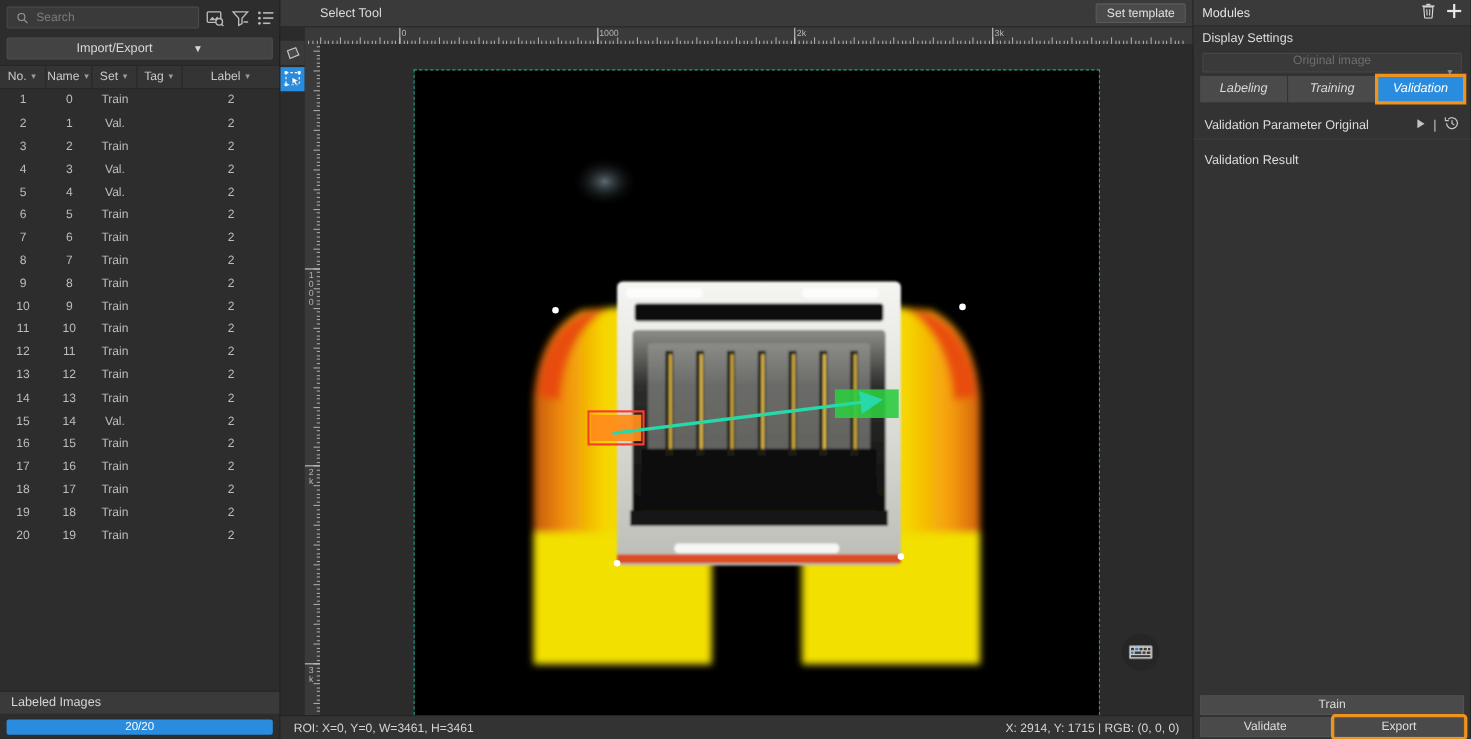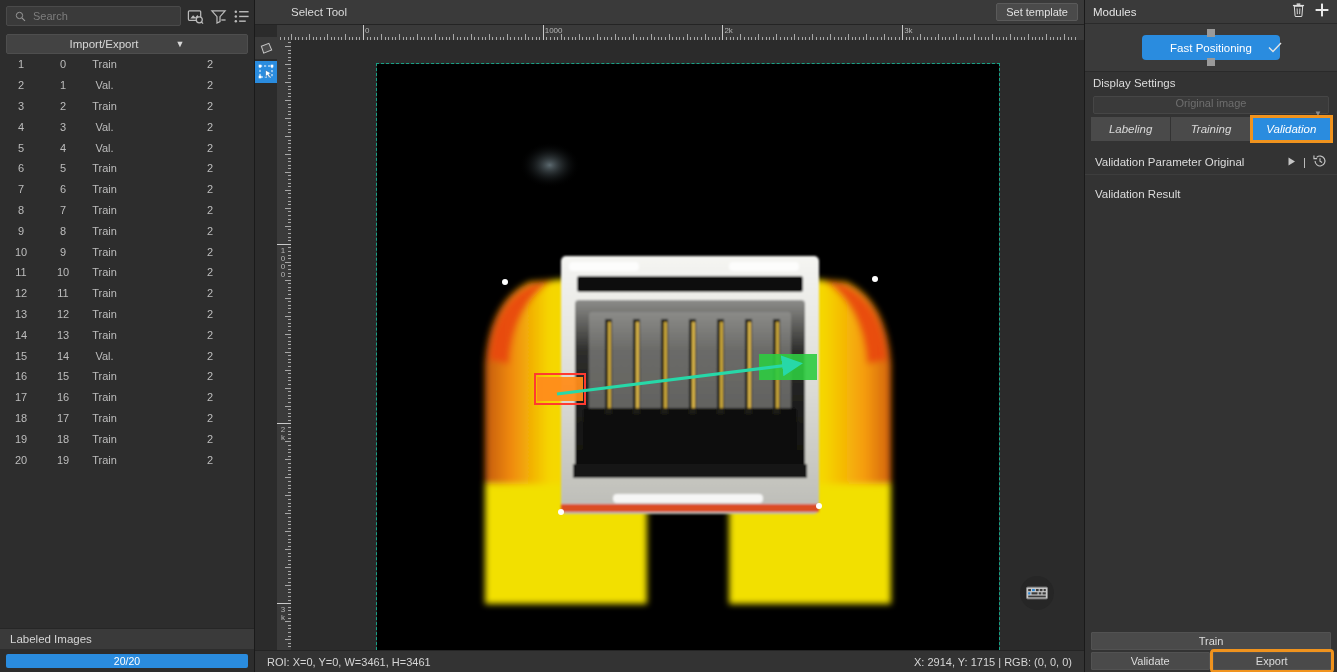--- a/index.html
+++ b/index.html
@@ -258,20 +258,42 @@
             <rect x="10" y="11" width="6" height="5" fill="none" stroke="#cfcfcf" stroke-width="1.3"></rect>
           </svg>
       </span>
     </div>
 
     <div class="impexp">
       <span>Import/Export</span>
       <span class="caret">▼</span>
     </div>
 
+    <div class="tbl-head">
+      <div class="th c-no">
+          <span>No.</span>
+          <span class="sc">▼</span>
+        </div>
+      <div class="th c-name">
+          <span>Name</span>
+          <span class="sc">▼</span>
+        </div>
+      <div class="th c-set">
+          <span>Set</span>
+          <span class="sc">▼</span>
+        </div>
+      <div class="th c-tag">
+          <span>Tag</span>
+          <span class="sc">▼</span>
+        </div>
+      <div class="th c-label">
+          <span>Label</span>
+          <span class="sc">▼</span>
+        </div>
+    </div>
 
     <div class="tbl-body" id="table-body">
         <div class="trow">
           <div class="td c-no">1</div>
           <div class="td c-name">0</div>
           <div class="td c-set">Train</div>
           <div class="td c-tag"></div>
           <div class="td c-label">2</div>
         </div>
         <div class="trow">
@@ -1000,32 +1022,20 @@
         </span>
         <span>
           <svg width="14" height="14" viewBox="0 0 14 14">
               <rect x="6" y="0.6" width="2" height="12.8" fill="#e8e8e8"></rect>
               <rect x="0.6" y="6" width="12.8" height="2" fill="#e8e8e8"></rect>
             </svg>
         </span>
       </span>
     </div>
 
-    <div class="module-area">
-      <div class="node-chip">
-        <span class="node-handle top"></span>
-        <span>Fast Positioning</span>
-        <span class="node-handle bot"></span>
-      </div>
-      <span class="node-check">
-        <svg width="14" height="11" viewBox="0 0 14 11">
-            <path d="M1 5.5 L5 9.5 L13 1" fill="none" stroke="#e4e4e4" stroke-width="1.4"></path>
-          </svg>
-      </span>
-    </div>
 
     <div class="sec-title">
       <span>Display Settings</span>
     </div>
 
     <div class="select-box">
       <span>Original image</span>
       <span class="caret">▼</span>
     </div>
 

